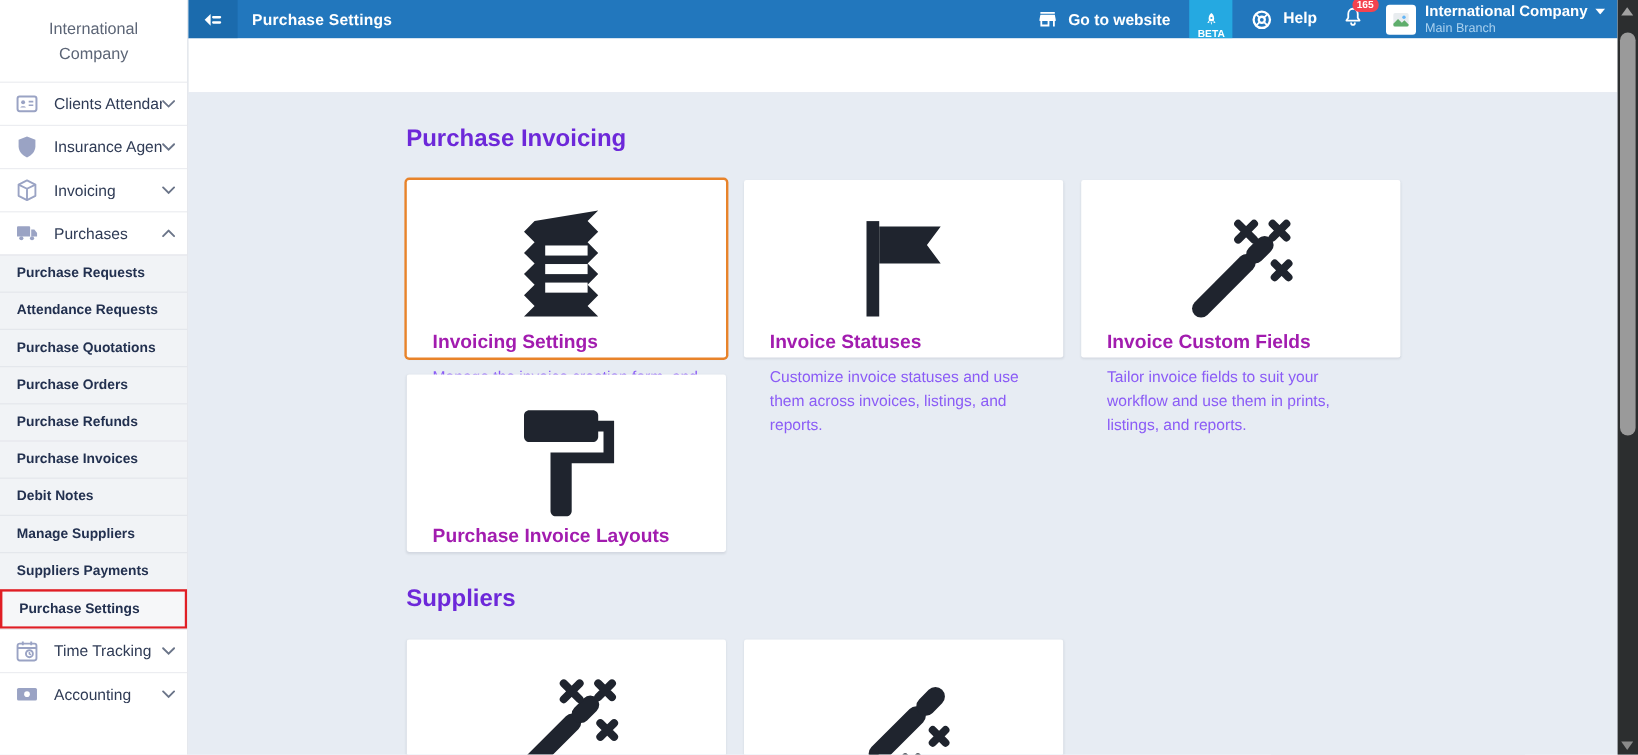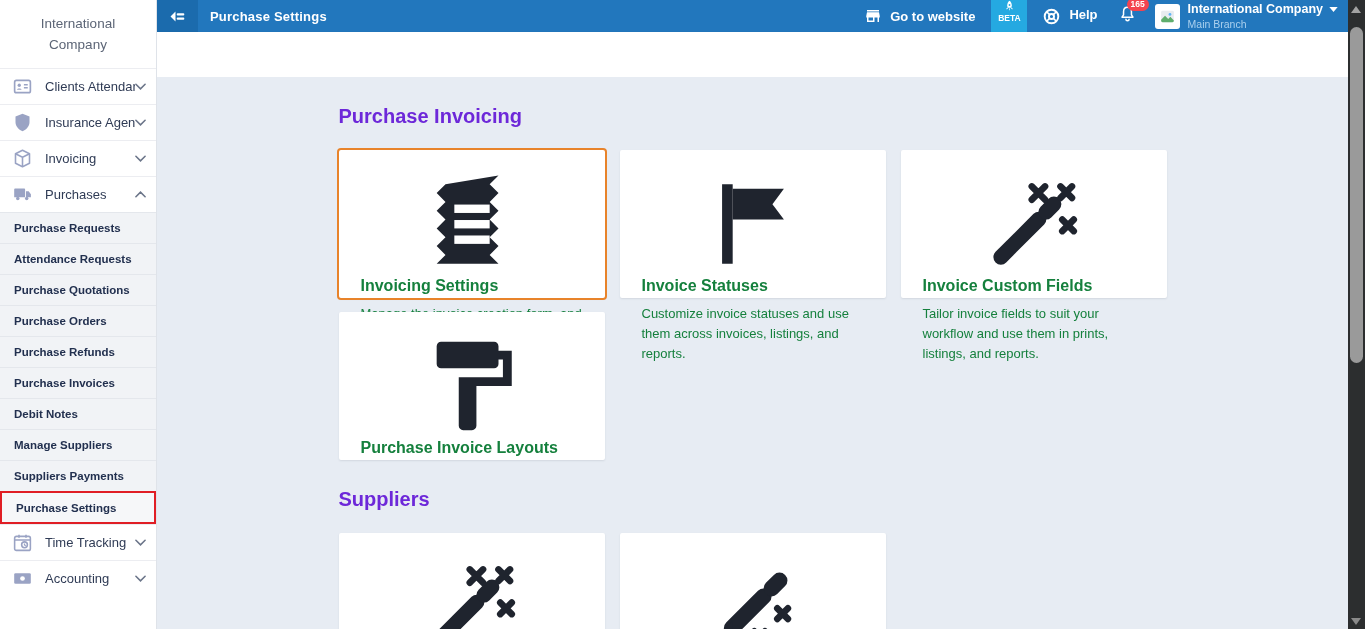--- a/index.html
+++ b/index.html
@@ -30,43 +30,43 @@
   .topbar { height:32px; min-height:32px; background:#2277bd; display:flex; align-items:center; color:#fff; }
   .collapse-btn { width:41px; height:32px; background:#1b6bad; display:flex; align-items:center;
                   justify-content:center; cursor:pointer; flex:none; }
   .collapse-btn svg { width:19px; height:19px; }
   .topbar-title { margin-left:12px; font-size:13px; font-weight:bold; letter-spacing:.2px; }
   .topbar-right { margin-left:auto; display:flex; align-items:center; height:100%; }
   .tb-icon { display:inline-flex; }
   .tb-icon svg { display:block; }
   .gtw { display:flex; align-items:center; gap:8px; font-size:13px; font-weight:bold; margin-right:16px; cursor:pointer; }
   .beta { width:36px; height:32px; background:#25a9e1; display:flex; flex-direction:column; align-items:center;
-          justify-content:flex-start; font-size:8.5px; font-weight:bold; line-height:1; gap:1px; cursor:pointer; }
+          justify-content:flex-end; font-size:8.5px; font-weight:bold; line-height:1; gap:1px; cursor:pointer; }
   .help { display:flex; align-items:flex-start; gap:8px; font-size:13px; font-weight:bold; margin:0 20px 0 15px; cursor:pointer; }
   .bell-wrap { position:relative; margin-right:18px; cursor:pointer;text-align:right; }
   .badge { position:absolute; top:-6px; left:9px; background:#f4434f; color:#fff; border-radius:8px;
            font-size:8.5px; font-weight:bold; padding:2px 4px; line-height:1; }
   .avatar { width:25px; height:25px; background:#fff; border-radius:3px; margin-right:8px;
             display:flex; align-items:center; justify-content:center; cursor:pointer; }
   .company-block { margin-right:10px; cursor:pointer; }
   .company-name { font-size:12.5px; font-weight:bold; display:flex; align-items:center; gap:6px; line-height:1.2; }
   .branch { font-size:10.5px; color:#a9d0ee; margin-top:1px; }
 
   .header-strip { height:45px; min-height:45px; background:#fff; box-shadow:0 1px 3px rgba(20,40,70,.07); }
   .content { flex:1; background:#e7ecf3; overflow:hidden; }
   .content-inner { width:828px; margin:0 auto; }
   .section-heading { font-size:20px; font-weight:bold; color:#6d28d9; margin-top:28px; line-height:23px; }
   .cards { display:flex; flex-wrap:wrap; gap:14px 15px; margin-top:22px; }
   .card { width:266px; height:148px; background:#fff; border-radius:2px;
           box-shadow:0 1px 2px rgba(25,35,60,.10); padding:21px 22px; cursor:pointer; }
   .card.highlighted { box-shadow:0 0 0 2px #e8832a, 0 1px 2px rgba(25,35,60,.10); }
   .card-icon { width:34px; height:34px; color:#1f242e; margin-bottom:16px; }
   .card-icon svg { width:100%; height:100%; display:block; }
-  .card-title { font-size:16px; font-weight:bold; color:#15803d; margin-bottom:9px; white-space:nowrap; }
-  .card-desc { font-size:13px; color:#15803d; line-height:20px; }
+  .card-title { font-size:16px; font-weight:bold; color:#a21caf; margin-bottom:9px; white-space:nowrap; }
+  .card-desc { font-size:13px; color:#8b5cf6; line-height:20px; }
 
   
   .scrollbar { width:17px; min-width:17px; background:#2c2e2f; position:relative; }
   .sb-arrow-up { position:absolute; top:6px; left:3px; width:0; height:0;
                  border-left:5.5px solid transparent; border-right:5.5px solid transparent;
                  border-bottom:7px solid #a2a2a2; }
   .sb-arrow-down { position:absolute; bottom:4px; left:3px; width:0; height:0;
                  border-left:5.5px solid transparent; border-right:5.5px solid transparent;
                  border-top:7px solid #8a8a8a; }
   .sb-thumb { position:absolute; top:27px; left:2px; width:13px; height:336px;

